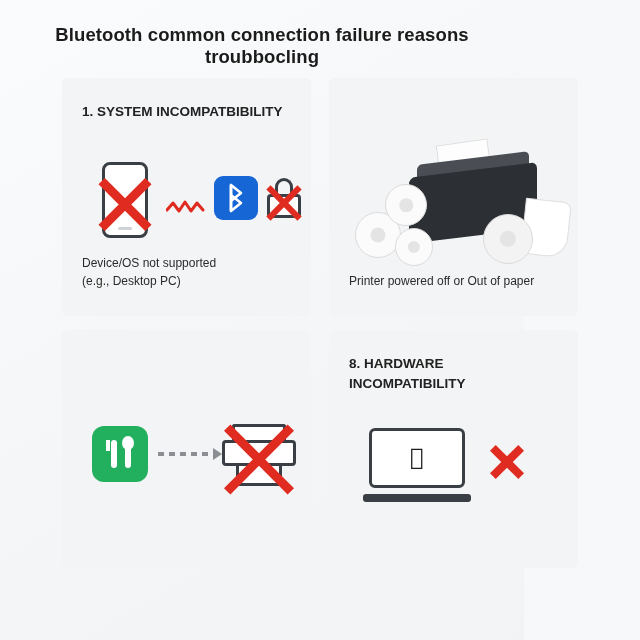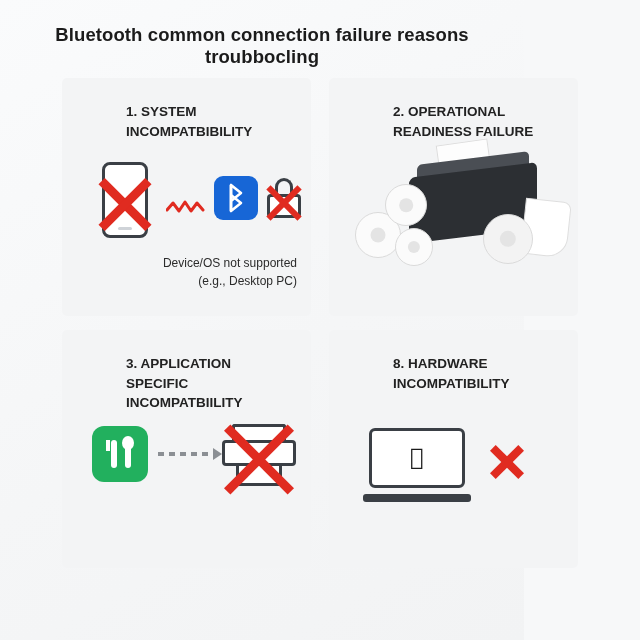--- a/index.html
+++ b/index.html
@@ -41,31 +41,29 @@
   }
   .card-title {
     position: absolute;
     left: 20px; top: 24px;
     right: 14px;
     font-size: 13.5px;
     font-weight: bold;
     color: #222;
     line-height: 1.45;
     white-space: pre-line;
-    margin-left: 44px;
   }
   .card-caption {
     position: absolute;
     left: 20px; right: 14px;
     bottom: 26px;
     font-size: 12px;
     color: #2b2b2b;
     line-height: 1.5;
     white-space: pre-line;
-    text-align: right;
   }
   .art {
     position: absolute;
     left: 0; right: 0;
     top: 72px; height: 140px;
   }
 
   
   .xmark { position: absolute; }
   .xmark span {
@@ -306,39 +304,36 @@
         <div class="xmark x1b">
             <span class="a"></span>
             <span class="b"></span>
           </div>
       </div>
       <div class="card-caption">Device/OS not supported
 (e.g., Desktop PC)</div>
     </div>
 
     <div class="card">
-      <div class="card-title">2. OPERATIONAL
-READINESS FAILURE</div>
       <div class="art" style="top:56px;height:156px">
         <div class="printer-wrap">
           <div class="pr-slip"></div>
           <div class="pr-top"></div>
           <div class="pr-body"></div>
           <div class="pr-paper-out"></div>
           <div class="roll r1"></div>
           <div class="roll r2"></div>
           <div class="roll r3"></div>
           <div class="roll r4"></div>
         </div>
       </div>
+      <div class="card-caption">Printer powered off or Out of paper</div>
     </div>
 
     <div class="card">
-      <div class="card-title">3. APPLICATION SPECIFIC
-INCOMPATBIILITY</div>
       <div class="art" style="top:78px">
         <div class="app-tile">
           <div class="fork"></div>
           <div class="spoon"></div>
         </div>
         <div class="dots"></div>
         <div class="printer-sm">
           <div class="top"></div>
           <div class="mid"></div>
           <div class="out"></div>

